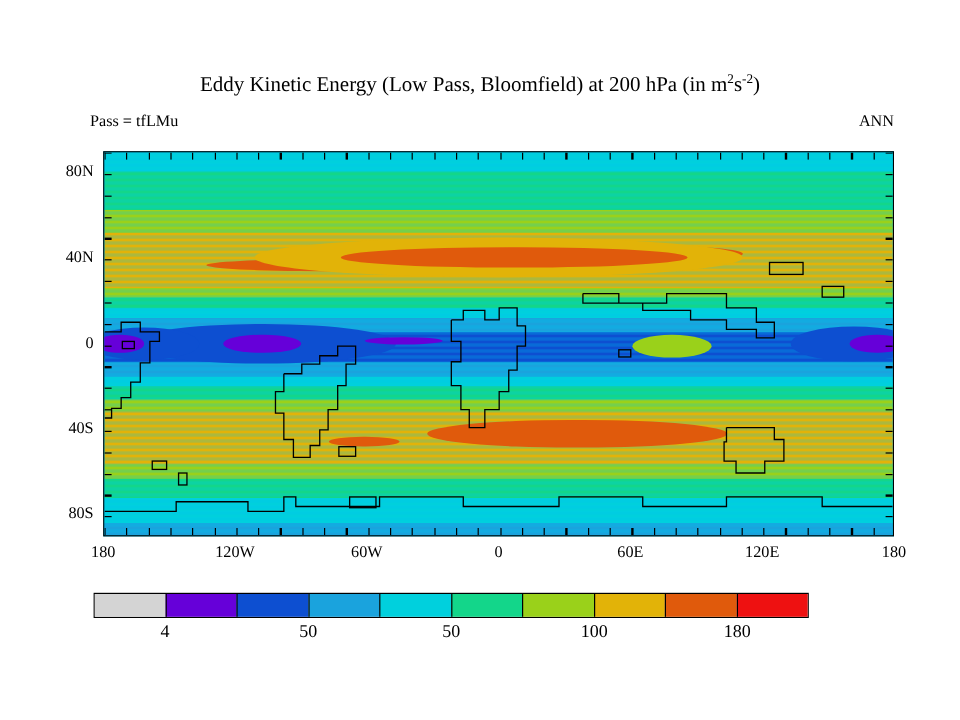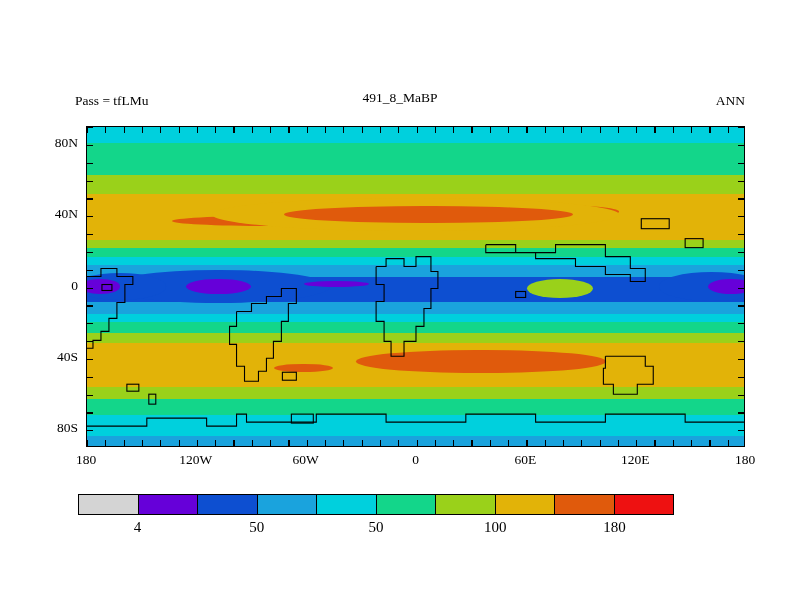--- a/index.html
+++ b/index.html
@@ -45,23 +45,23 @@
   #cbar>div{flex:1 1 0;height:100%;}
   #cbar>div+div{border-left:1px solid #000;}
   .clab{position:absolute;top:519px;font-size:15px;text-align:center;
         width:60px;margin-left:-30px;}
 </style>
 </head>
 <body>
 
 <div id="root">
 
+  <div class="ttl"><span>Eddy Kinetic Energy (Low Pass, Bloomfield) at 200 hPa (in m</span><sup>2</sup><span>s</span><sup>-2</sup><span>)</span></div>
 
   <div class="sub" id="expt">Pass = tfLMu</div>
-  <div class="sub" id="cent">491_8_MaBP</div>
   <div class="sub" id="ann">ANN</div>
 
   <div id="plot">
     <div id="field">
         <div class="band" style="top: 0px; height: 1.4px; background: rgb(0, 208, 221);"></div>
         <div class="band" style="top: 1px; height: 1.4px; background: rgb(0, 208, 221);"></div>
         <div class="band" style="top: 2px; height: 1.4px; background: rgb(0, 208, 221);"></div>
         <div class="band" style="top: 3px; height: 1.4px; background: rgb(0, 208, 221);"></div>
         <div class="band" style="top: 4px; height: 1.4px; background: rgb(0, 208, 221);"></div>
         <div class="band" style="top: 5px; height: 1.4px; background: rgb(0, 208, 221);"></div>

